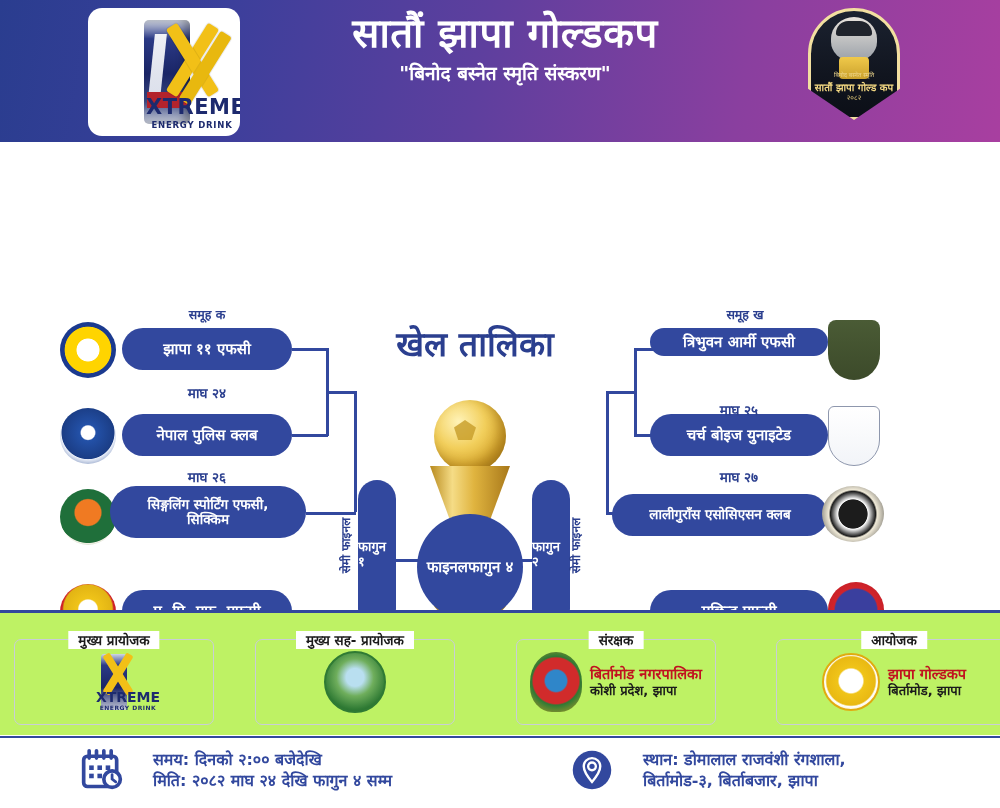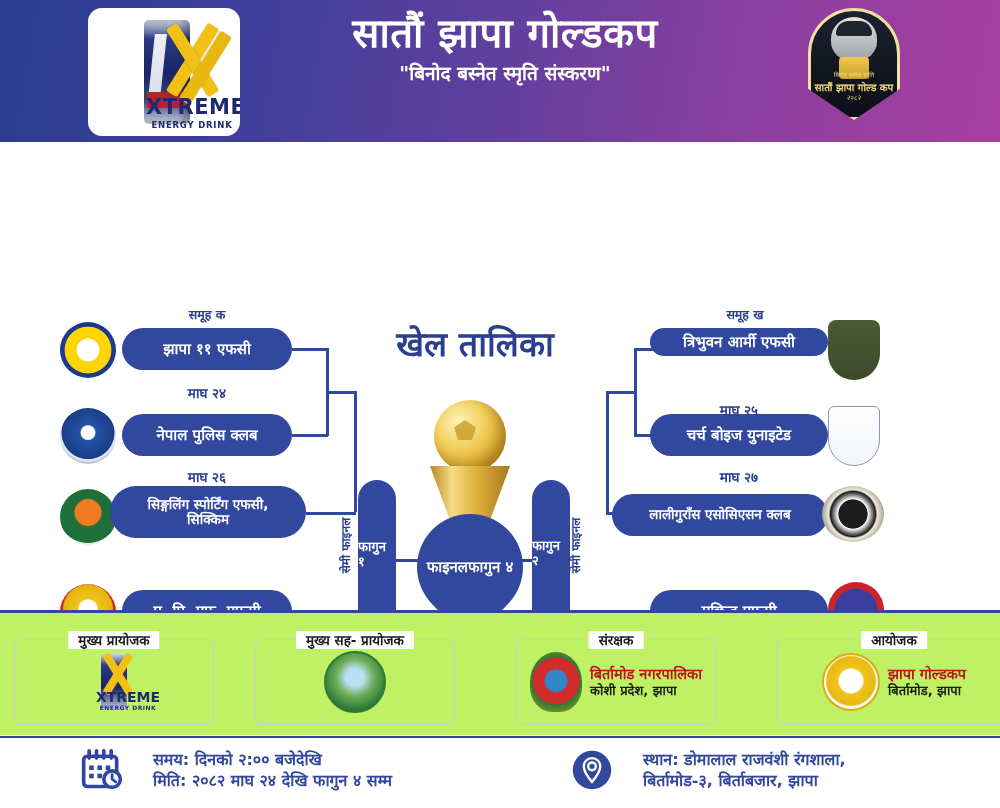--- a/index.html
+++ b/index.html
@@ -269,21 +269,21 @@
     <div class="tr-plate">CHAMPION</div>
     <div class="tr-base2"></div>
   </div>
 
   <div class="final-circle">
     <span>फाइनल</span>
     <span>फागुन ४</span>
   </div>
 
   <div class="ln hz" style="left:518px; top:417px; width:26px;"></div>
-  <div class="sf-pill" style="left:532px; top:338px;font-family:Liberation Mono, monospace;">
+  <div class="sf-pill" style="left:532px; top:338px;">
     <span>फागुन २</span>
   </div>
   <div class="sf-label" style="left:548px; top:395px; transform:rotate(-90deg);">सेमी फाइनल</div>
 
   <div class="ln hz" style="left:634px; top:206px; width:36px;"></div>
   <div class="ln hz" style="left:634px; top:292px; width:36px;"></div>
   <div class="ln vt" style="left:634px; top:206px; height:88px;"></div>
   <div class="ln hz" style="left:606px; top:249px; width:30px;"></div>
   <div class="ln vt" style="left:606px; top:249px; height:121px;"></div>
   <div class="ln hz" style="left:606px; top:370px; width:50px;"></div>

